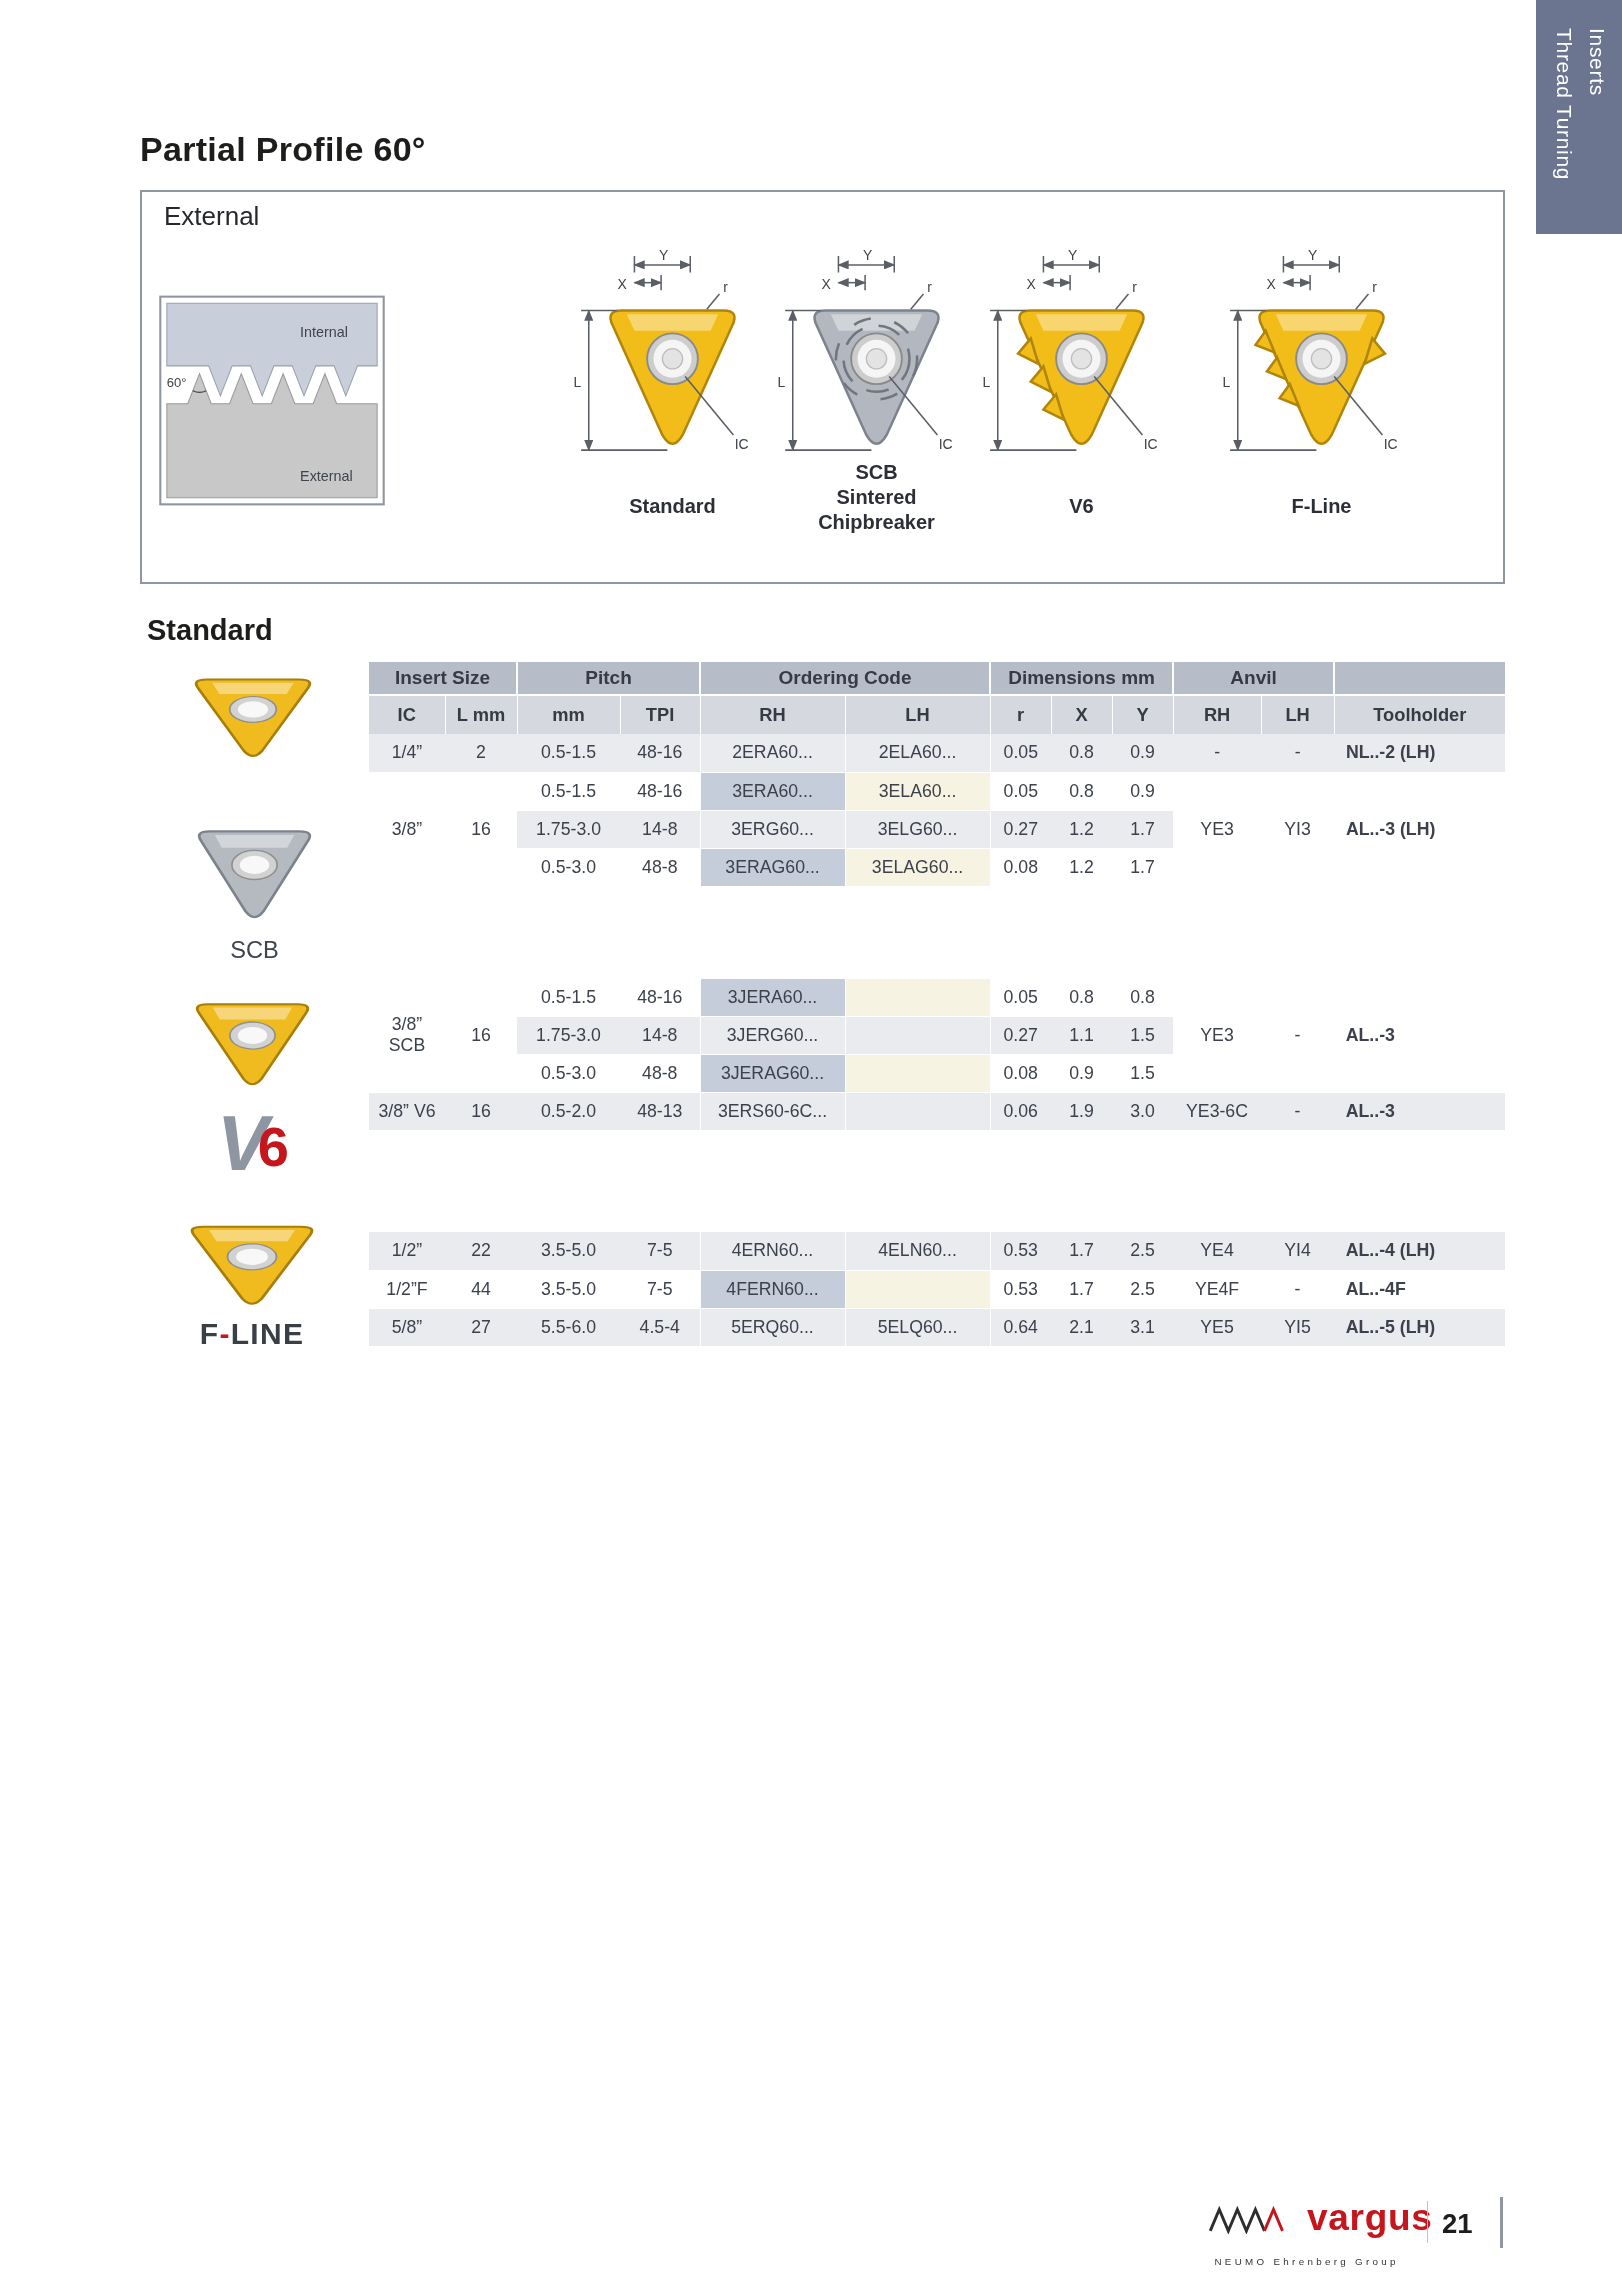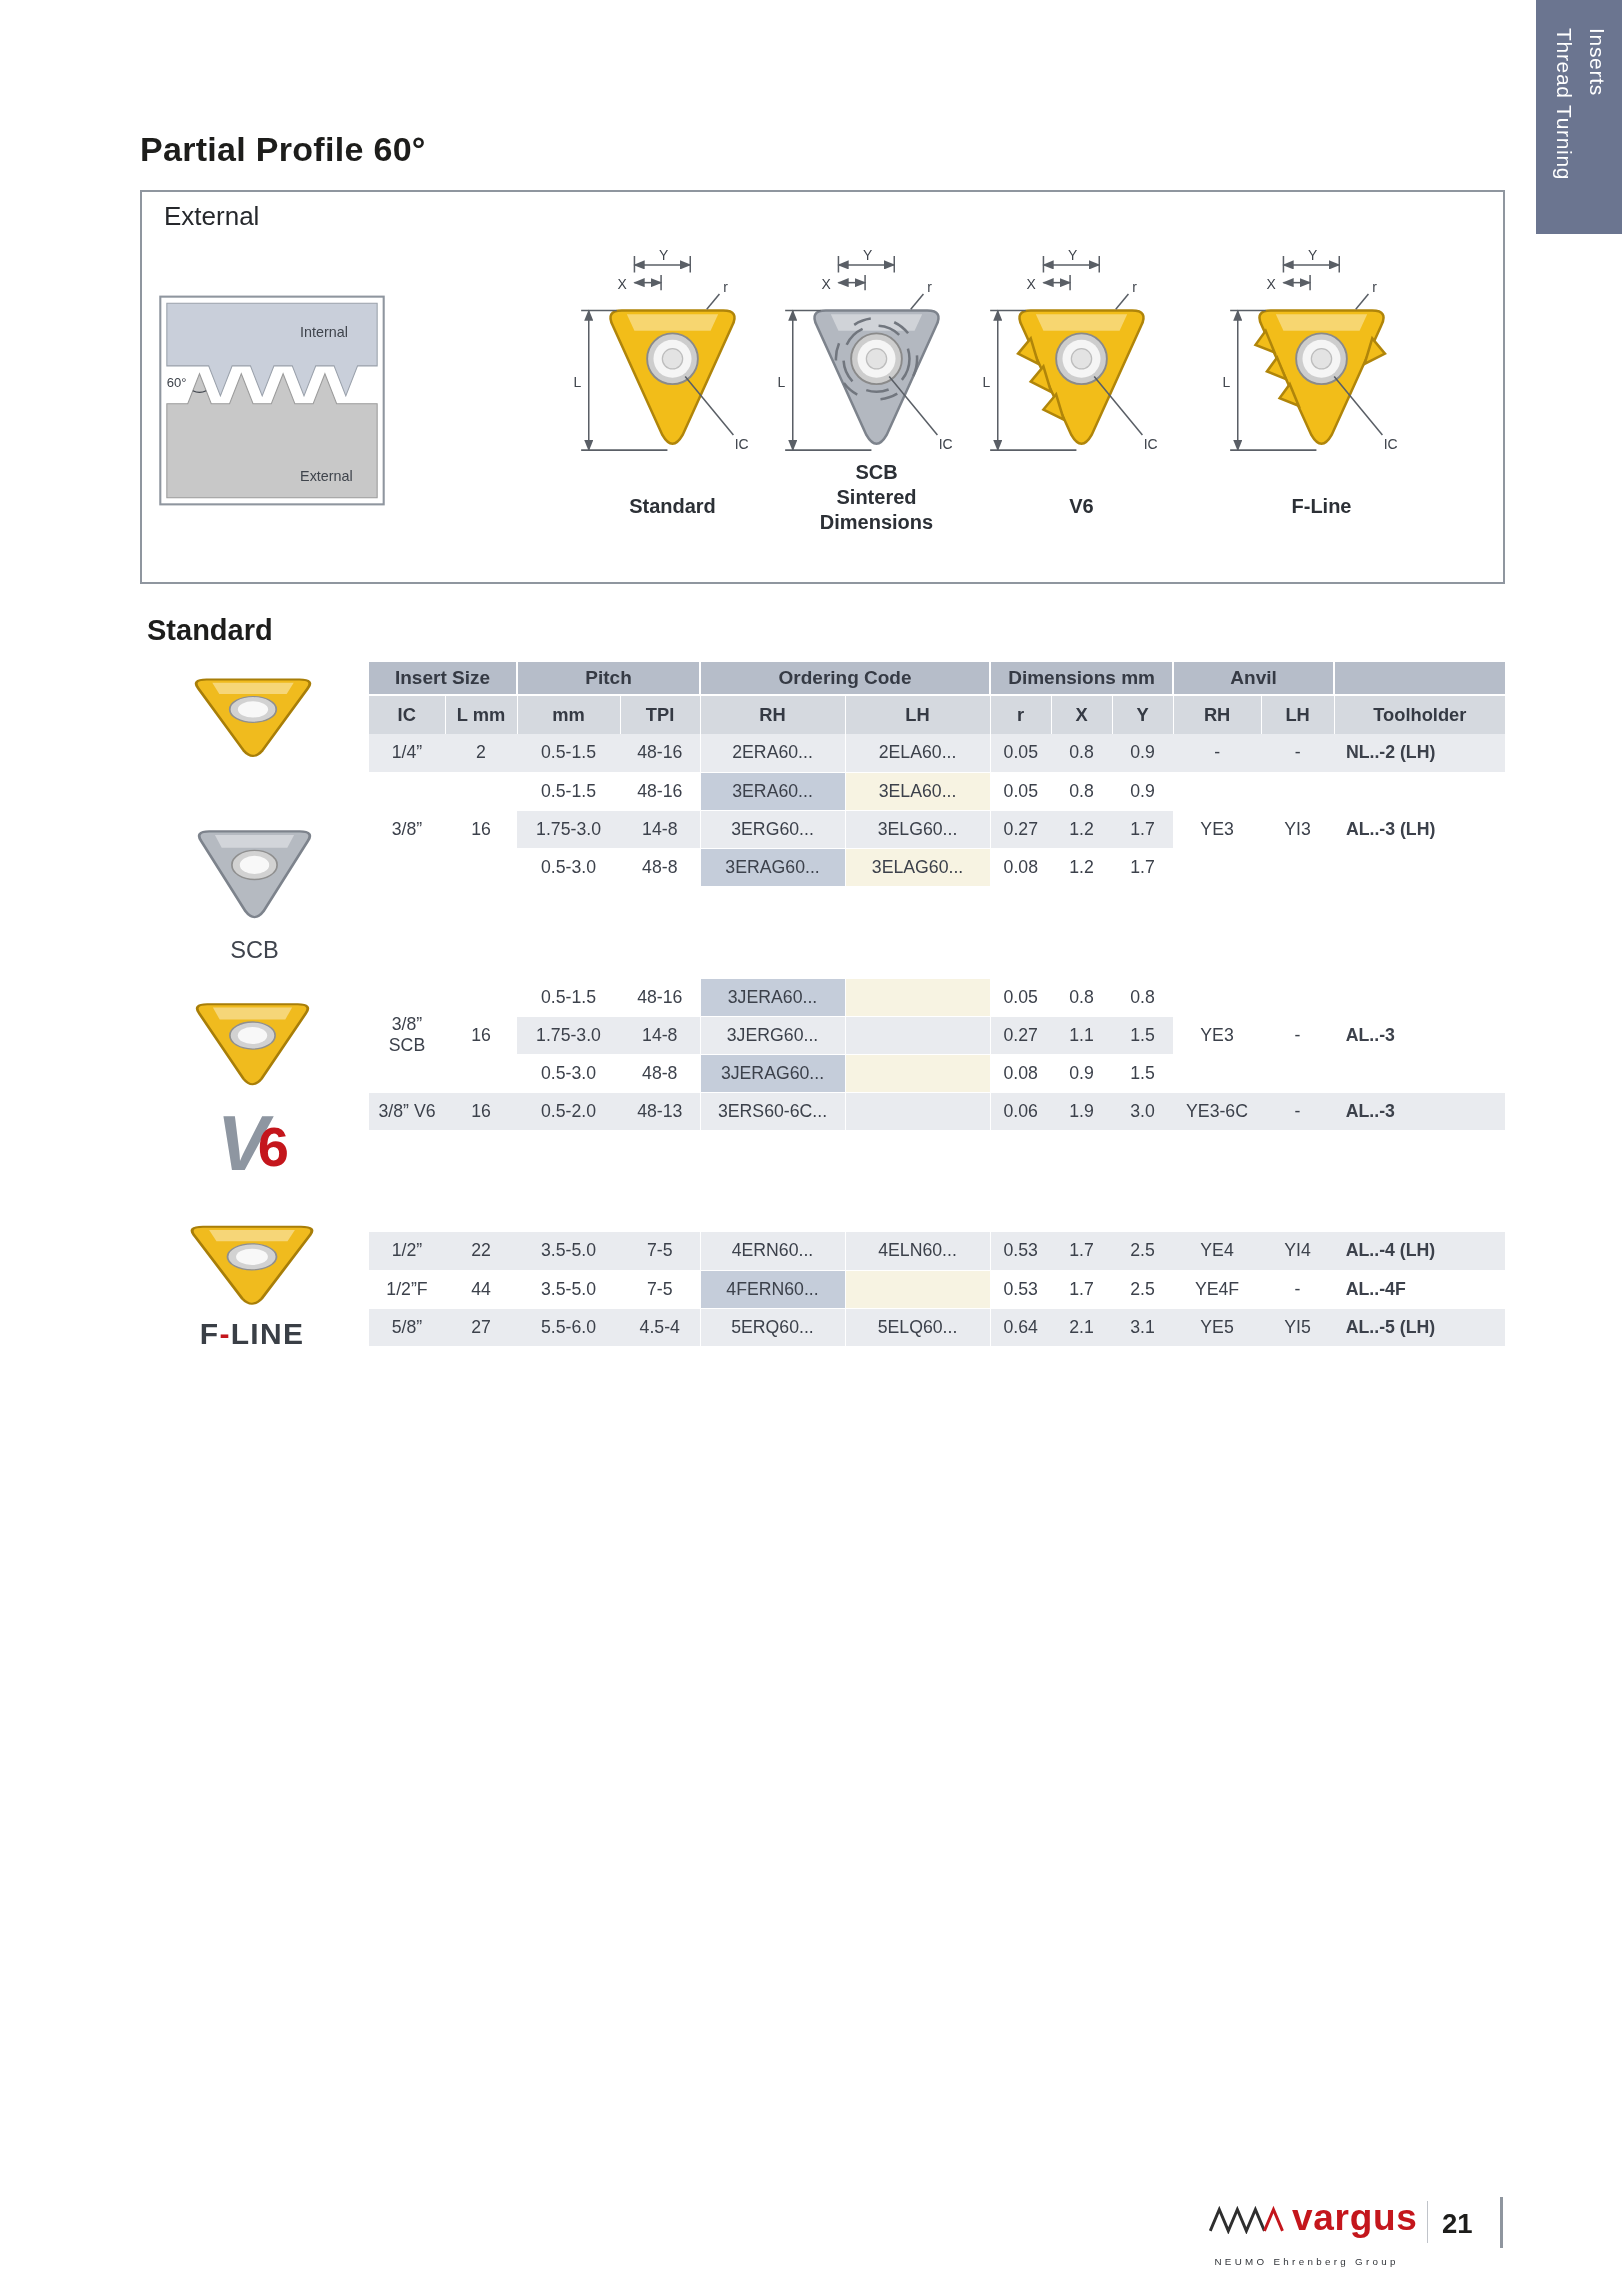--- a/index.html
+++ b/index.html
@@ -66,21 +66,21 @@
   td.code-rh { background:#c5cdda; border-left:1.3px solid #fff; border-right:1.3px solid #fff; }
   td.code-lh { background:#f7f3e2; border-right:1.3px solid #fff; }
   td.merged { background:#fff; }
   td.tool { text-align:left; padding-left:11.8px;font-weight:bold; }
   .block-gap-1 { margin-bottom:92px; }
   .block-gap-2 { margin-bottom:101px; }
 
   
   .footer { position:absolute; left:1208px; top:2197px; width:301px; height:65px; }
   .brand { position:absolute; left:0; top:5.2px; display:flex; align-items:flex-end; }
-  .brand-text { font-size:37px; font-weight:700; color:#c4161c; line-height:.85; margin-left:5px; letter-spacing:0.7px; }
+  .brand-text { font-size:37px; font-weight:700; color:#c4161c; line-height:.85; margin-left:20px; letter-spacing:0.7px; }
   .brand-sub { position:absolute; left:6.5px; top:43px; font-size:9.8px; letter-spacing:3.3px; color:#33363b;margin-top:16px; }
   .footer-divider { position:absolute; background:#9aa0a8; }
   .fd1 { left:219px; top:3.9px; width:1.3px; height:42px; background:#c0c4ca; }
   .page-num { position:absolute; left:234px; top:10.5px; font-size:27.5px; font-weight:700; color:#1d1d1b; }
   .fd2 { left:292px; top:0; width:2.6px; height:51px; background:#8f969f; }
 </style>
 </head>
 <body>
 
 <svg width="0" height="0" style="position:absolute">
@@ -178,21 +178,21 @@
         </g>
         <text class="dlab" x="73" y="10" text-anchor="middle">Y</text>
         <text class="dlab" x="44" y="33" text-anchor="end">X</text>
         <text class="dlab" x="120" y="35">r</text>
         <text class="dlab" x="2" y="110">L</text>
         <text class="dlab" x="129" y="159">IC</text>
       </svg>
       <div class="fig-caption fig-caption-tall">
         <div>SCB</div>
         <div>Sintered</div>
-        <div>Dimensions</div>
+        <div>Chipbreaker</div>
       </div>
     </div>
 
     <div class="figure" style="left:838px">
       <svg width="203" height="254" viewBox="0 0 160 200">
         <path class="body-gold" d="M40,50 L120,50 Q133,50 127,62 L88,148 Q80,162 72,148 L33,62 Q27,50 40,50 Z"></path>
         <polygon class="body-gold" points="46,92 30,84 40,72"></polygon>
         <polygon class="body-gold" points="56,114 40,106 50,94"></polygon>
         <polygon class="body-gold" points="66,136 50,128 60,116"></polygon>
         <polygon class="hl" points="44,53 116,53 110,66 50,66"></polygon>

